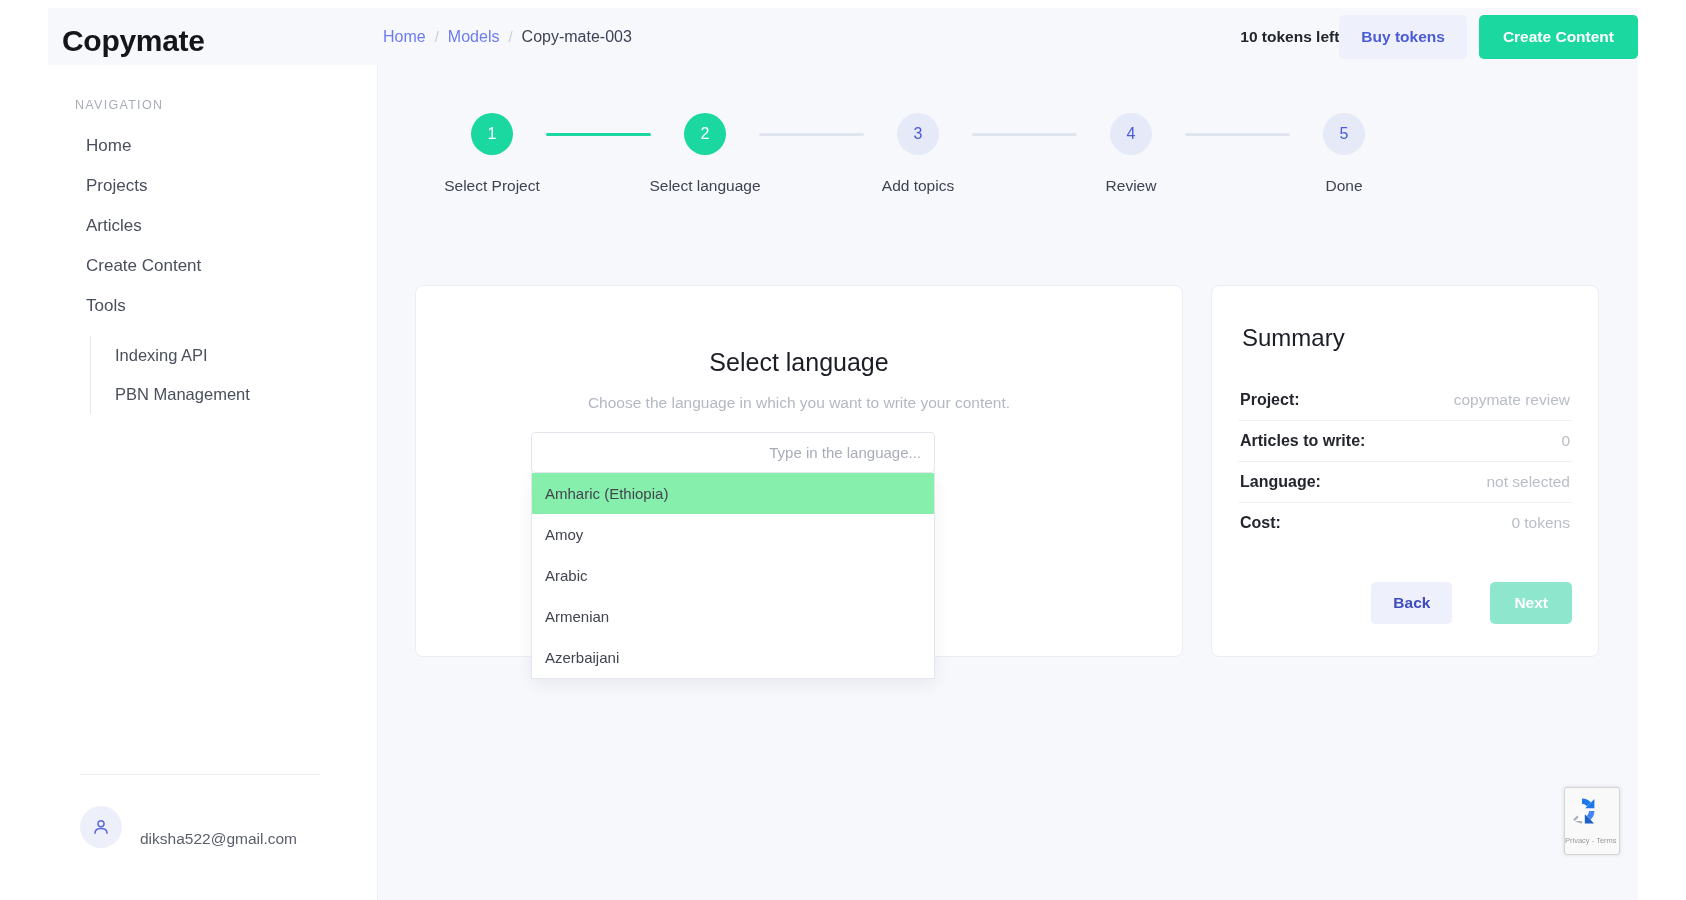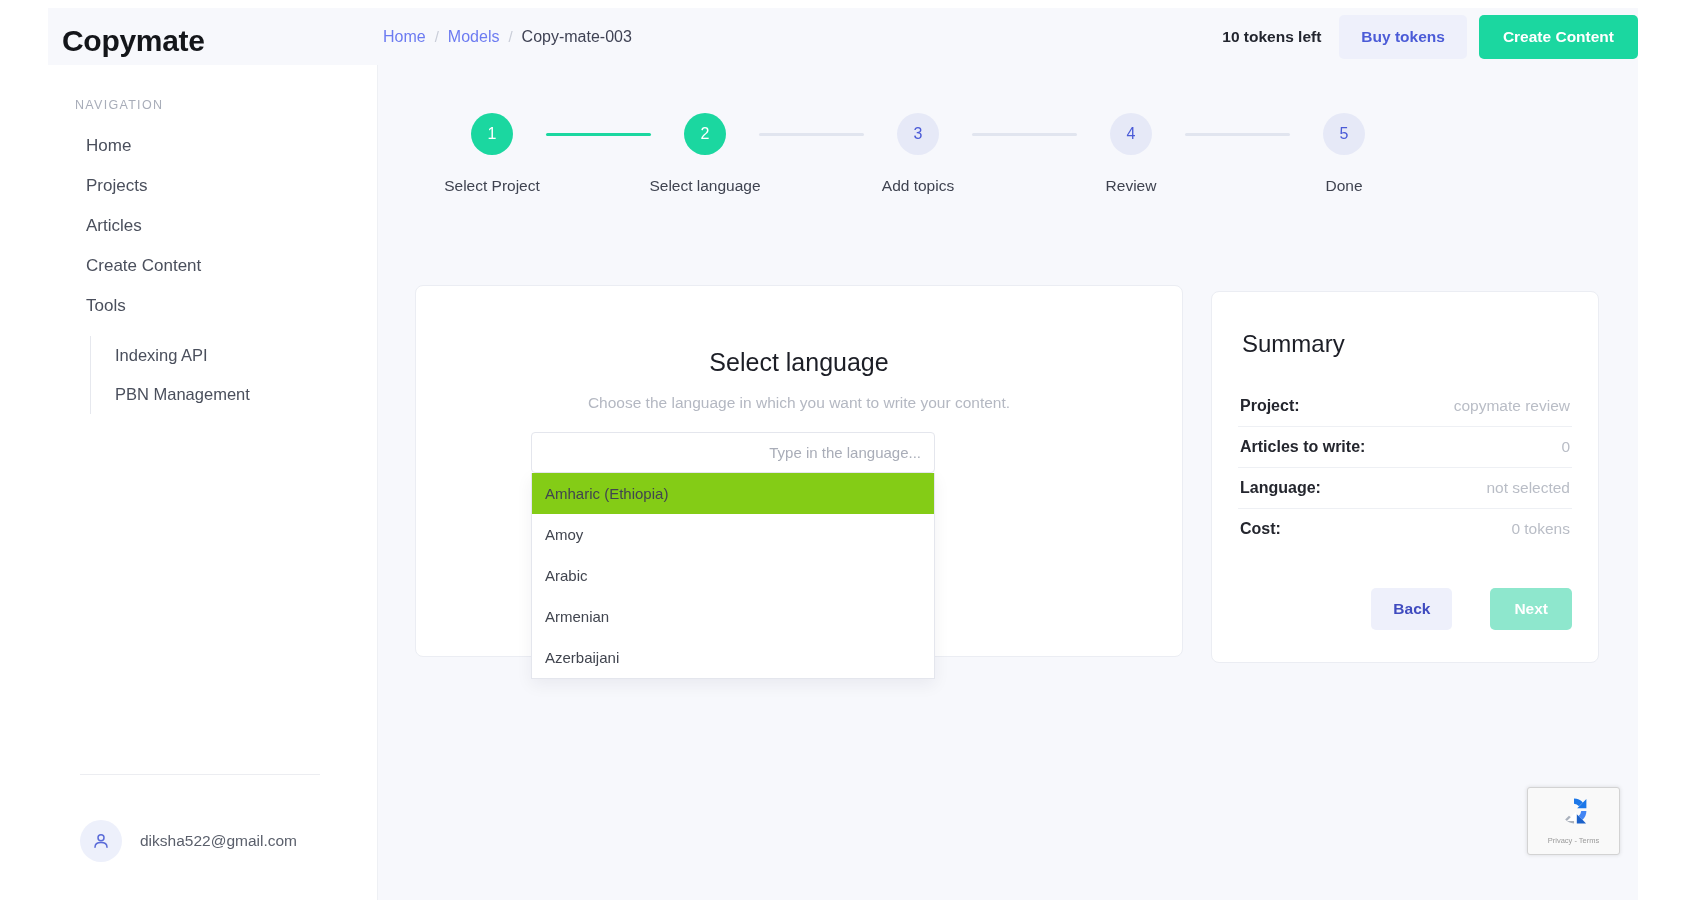--- a/index.html
+++ b/index.html
@@ -52,21 +52,21 @@
     margin-left: auto;
     display: flex;
     align-items: center;
     height: 100%;
     gap: 0;
   }
   .tokens-left {
     font-size: 15.5px;
     font-weight: 700;
     color: #23262f;
-    margin-right: 18px;
+    margin-right: 0;
     white-space: nowrap;
   }
   .btn-buy {
     background: #eef0fb;
     color: #4b5bd7;
     font-size: 15.5px;
     font-weight: 600;
     border: none;
     border-radius: 5px;
     padding: 13px 22px;
@@ -121,23 +121,23 @@
   }
   .sidebar-divider {
     position: absolute;
     left: 32px; bottom: 125px;
     width: 240px;
     height: 1px;
     background: #ecedf1;
   }
   .user-row {
     position: absolute;
-    left: 32px; bottom: 38px;
-    display: flex;
-    align-items: center;
+    left: 32px; bottom: 52px;
+    display: flex;
+    align-items: flex-end;
     gap: 18px;
     cursor: pointer;
   }
   .avatar {
     width: 42px; height: 42px;
     border-radius: 50%;
     background: #edf0fb;
     display: flex;
     align-items: center;
     justify-content: center;
@@ -201,21 +201,21 @@
     position: absolute;
     background: #ffffff;
     border: 1px solid #ebedf3;
     border-radius: 8px;
   }
   .card-left {
     left: 37px; top: 220px;
     width: 768px; height: 372px;
   }
   .card-right {
-    left: 833px; top: 226px;
+    left: 833px; top: 220px;
     width: 388px; height: 372px;
   }
 
   .lang-heading {
     text-align: center;
     margin-top: 62px;
     font-size: 25px;
     font-weight: 500;
     color: #1c1e26;
   }
@@ -254,21 +254,21 @@
     border-top: none;
     background: #ffffff;
     box-shadow: 0 6px 16px rgba(20,25,50,0.06);
   }
   .combo-option {
     padding: 12px 13px;
     font-size: 15px;
     color: #41454f;
     cursor: pointer;
   }
-  .combo-option.highlighted { background: #84cc16; }
+  .combo-option.highlighted { background: #86efac; }
 
   
   .summary-title {
     margin: 38px 0 0 30px;
     font-size: 24px;
     font-weight: 500;
     color: #1c1e26;
   }
   .summary-rows { margin: 28px 26px 0 26px; }
   .summary-row {
@@ -315,28 +315,27 @@
     padding: 12px 24px;
     cursor: pointer;
     font-family: "Liberation Sans", sans-serif;
     margin-left: 24px;
   }
 
   
   .recaptcha {
     position: absolute;
     right: 18px; bottom: 45px;
-    width: 93px; height: 68px;
+    width: 56px; height: 68px;
     background: #f9f9f9;
     border: 1px solid #d3d3d3;
     border-radius: 3px;
     box-shadow: 0 0 4px rgba(0,0,0,0.12);
     display: flex;
     flex-direction: column;
-    align-items: center;
     justify-content: flex-start;
     padding-top: 6px;
   }
   .recaptcha-foot {
     font-size: 7.5px;
     color: #9b9b9b;
     margin-top: 4px;
     white-space: nowrap;
   }
 </style>

